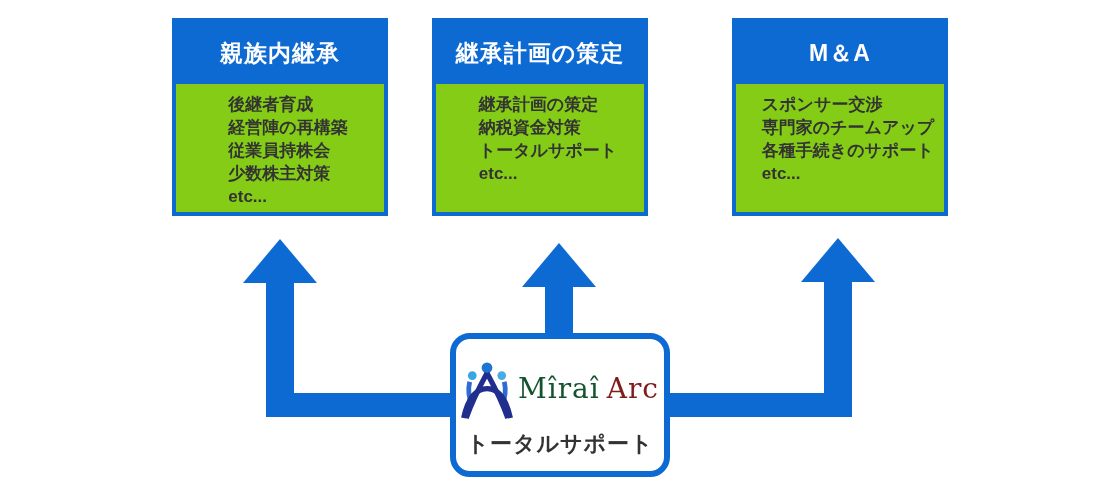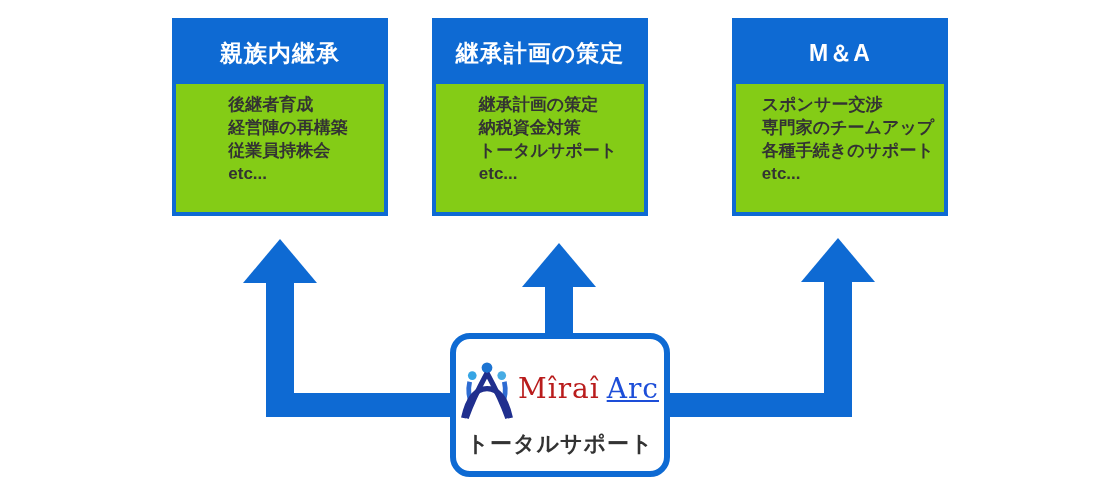--- a/index.html
+++ b/index.html
@@ -25,38 +25,39 @@
   #head-m{left:522px;top:243px;} #shaft-m{left:545px;top:285px;height:52px;}
   #head-r{left:801px;top:238px;} #shaft-r{left:824px;top:280px;height:137px;}
   #bar-r{left:662px;width:190px;}
 
   
   #centerbox{position:absolute;left:450px;top:333px;width:220px;height:144px;box-sizing:border-box;
              border:6px solid #0e6ad3;border-radius:20px;background:#ffffff;z-index:2;
              display:flex;flex-direction:column;align-items:center;justify-content:center;}
   .logo-row{display:flex;align-items:center;gap:5px;margin-top:2px;}
   .brand{font-family:"DejaVu Serif","Liberation Serif",serif;font-size:28px;letter-spacing:1px;white-space:nowrap;}
-  .brand .b1{color:#b91c1c;}
-  .brand .b2{color:#1d4ed8;margin-left:7px;text-decoration:underline;}
+  .brand .b1{color:#14532d;}
+  .brand .b2{color:#7f1d1d;margin-left:7px;}
   .subtitle{margin-top:6px;font-size:22px;font-weight:700;color:#333333;letter-spacing:1px;}
 </style>
 </head>
 <body>
 
 <div id="canvas">
 
   <div id="box1" class="topbox">
     <div class="hdr">
       <span>親族内継承</span>
     </div>
     <div class="bodyarea">
       <div class="list">
         <div>後継者育成</div>
         <div>経営陣の再構築</div>
         <div>従業員持株会</div>
+        <div>少数株主対策</div>
         <div>etc...</div>
       </div>
     </div>
   </div>
 
   <div id="box2" class="topbox">
     <div class="hdr">
       <span>継承計画の策定</span>
     </div>
     <div class="bodyarea">

